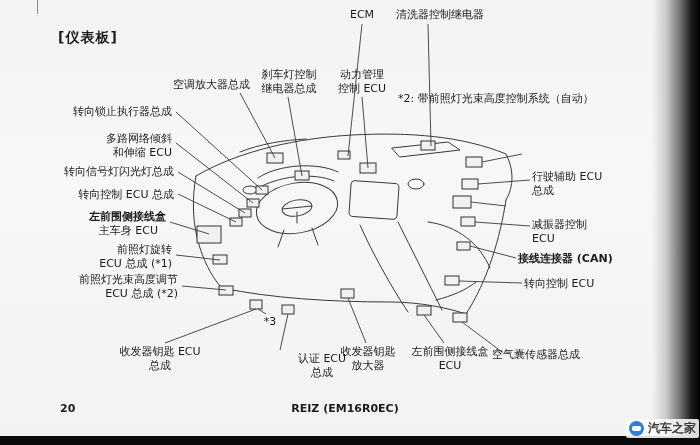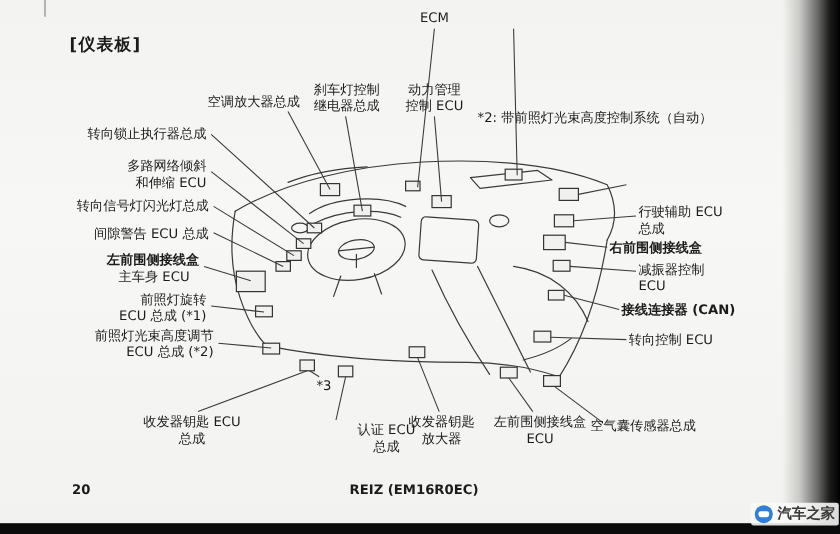--- a/index.html
+++ b/index.html
@@ -110,44 +110,44 @@
       <line x1="280" y1="350" x2="288" y2="314"></line>
       <line x1="366" y1="343" x2="348" y2="298"></line>
       <line x1="444" y1="343" x2="424" y2="315"></line>
       <line x1="502" y1="352" x2="462" y2="322"></line>
     </g>
   </svg>
 
   <div class="title">[仪表板]</div>
 
   <div class="lbl c" style="left:340px; top:8px; width:44px;">ECM</div>
+  <div class="lbl c" style="left:385px; top:8px; width:110px;">清洗器控制继电器</div>
 
   <div class="lbl r" style="left:160px; top:78px; width:90px;">空调放大器总成</div>
   <div class="lbl c" style="left:255px; top:68px; width:68px;">刹车灯控制
 继电器总成</div>
   <div class="lbl c" style="left:332px; top:68px; width:60px;">动力管理
 控制 ECU</div>
 
   <div class="note" style="left:398px; top:92px;  width:255px;">*2: 带前照灯光束高度控制系统（自动）</div>
 
   <div class="lbl r" style="left:60px; top:105px; width:112px;">转向锁止执行器总成</div>
   <div class="lbl r" style="left:88px; top:132px; width:84px;">多路网络倾斜
 和伸缩 ECU</div>
   <div class="lbl r" style="left:58px; top:165px; width:116px;">转向信号灯闪光灯总成</div>
-  <div class="lbl r" style="left:72px; top:188px; width:102px;">间隙警告 ECU 总成</div>
+  <div class="lbl r" style="left:72px; top:188px; width:102px;">转向控制 ECU 总成</div>
   <div class="lbl r b" style="left:78px; top:210px; width:88px;">左前围侧接线盒</div>
   <div class="lbl r" style="left:78px; top:224px; width:80px;">主车身 ECU</div>
   <div class="lbl r" style="left:96px; top:243px; width:76px;">前照灯旋转
 ECU 总成 (*1)</div>
   <div class="lbl r" style="left:66px; top:273px; width:112px;">前照灯光束高度调节
 ECU 总成 (*2)</div>
 
   <div class="lbl" style="left:532px; top:170px; width:90px;">行驶辅助 ECU
 总成</div>
-  <div class="lbl b" style="left:508px; top:200px; width:100px;">右前围侧接线盒</div>
   <div class="lbl" style="left:532px; top:218px; width:76px;">减振器控制
 ECU</div>
   <div class="lbl b" style="left:518px; top:252px; width:112px;">接线连接器 (CAN)</div>
   <div class="lbl" style="left:524px; top:277px; width:92px;">转向控制 ECU</div>
 
   <div class="lbl c" style="left:258px; top:315px; width:24px;">*3</div>
   <div class="lbl c" style="left:112px; top:345px; width:96px;">收发器钥匙 ECU
 总成</div>
   <div class="lbl c" style="left:248px; top:352px; width:64px;margin-left:42px;">认证 ECU
 总成</div>

